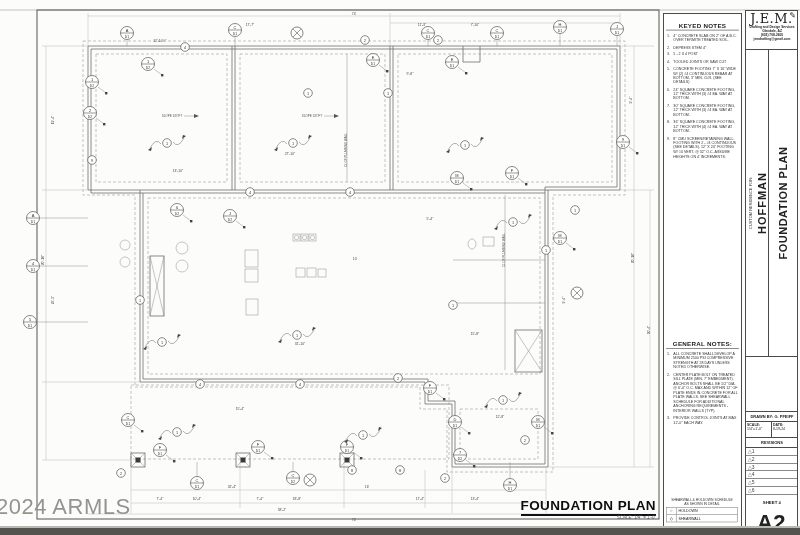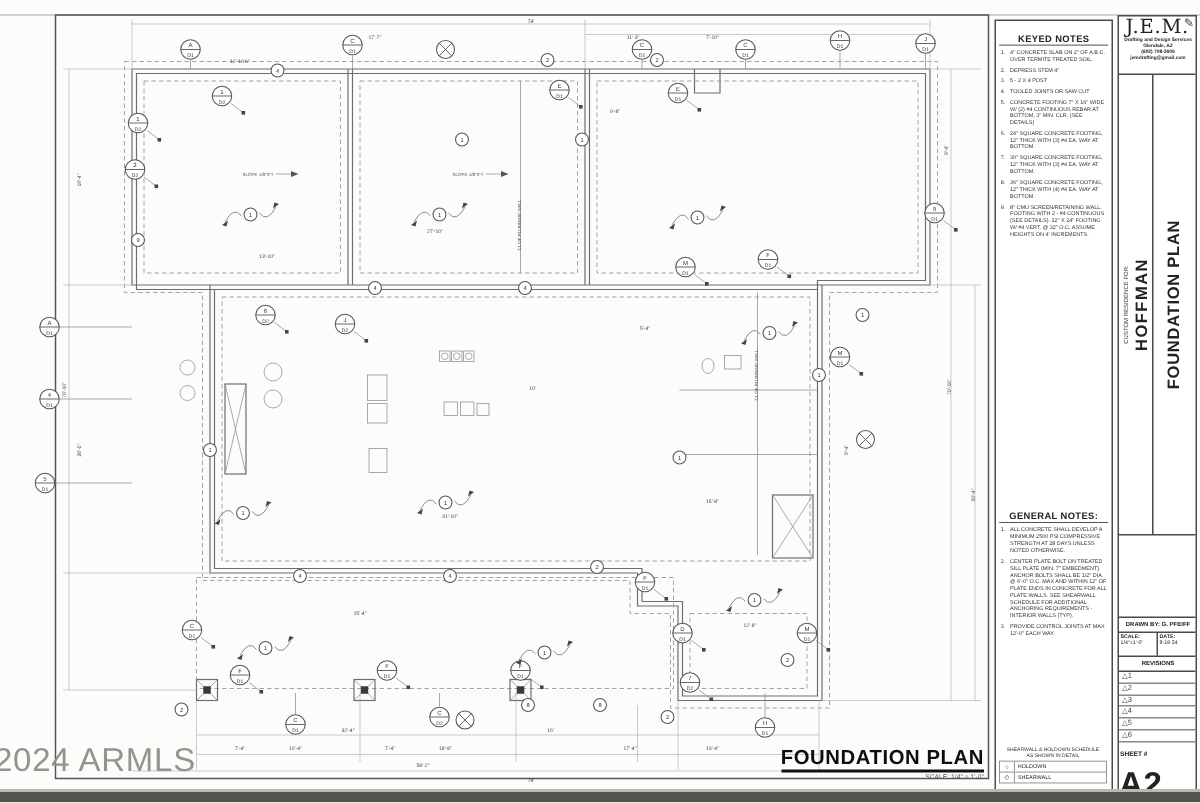--- a/index.html
+++ b/index.html
@@ -50,21 +50,21 @@
   .sd-cell+.sd-cell{border-left:1px solid #4a4a4a;}
   .sd-cell .sc{transform:scale(.5);transform-origin:0 0;width:200%;font-size:7px;line-height:1.1;
                padding:1px 2px;font-weight:bold;color:#222;}
   .sd-val{font-weight:normal;}
   .blk-revh{height:9px;border-bottom:1px solid #4a4a4a;overflow:hidden;}
   .blk-revh .sc{transform:scale(.5);transform-origin:50% 0;width:200%;margin-left:-50%;
                 font-size:8px;font-weight:bold;text-align:center;line-height:17px;}
   .rev-rows{}
   .rev-row{height:6.8px;border-bottom:1px solid #8a8a8a;font-size:5px;line-height:6.5px;
            padding-left:2px;color:#444;}
-  .blk-sheet{flex:1;text-align:left;overflow:hidden;}
+  .blk-sheet{flex:1;text-align:center;overflow:hidden;}
   .sheet-label{font-size:8px;transform:scale(.55);transform-origin:50% 0;width:180%;margin-left:-40%;
                font-weight:bold;margin-top:5px;}
   .sheet-num{font-size:22px;font-weight:bold;letter-spacing:.5px;line-height:24px;margin-top:2px;}
 
   
   .plan-title{position:absolute;left:430px;top:496px;width:226px;text-align:right;}
   .plan-title .t{font-size:13.5px;font-weight:800;letter-spacing:.4px;color:#0e0e0e;
                  border-bottom:2px solid #111;padding-bottom:1px;}
   .plan-title .s{display:block;font-size:9px;transform:scale(.5);transform-origin:100% 0;
                  color:#555;margin-top:1px;}

